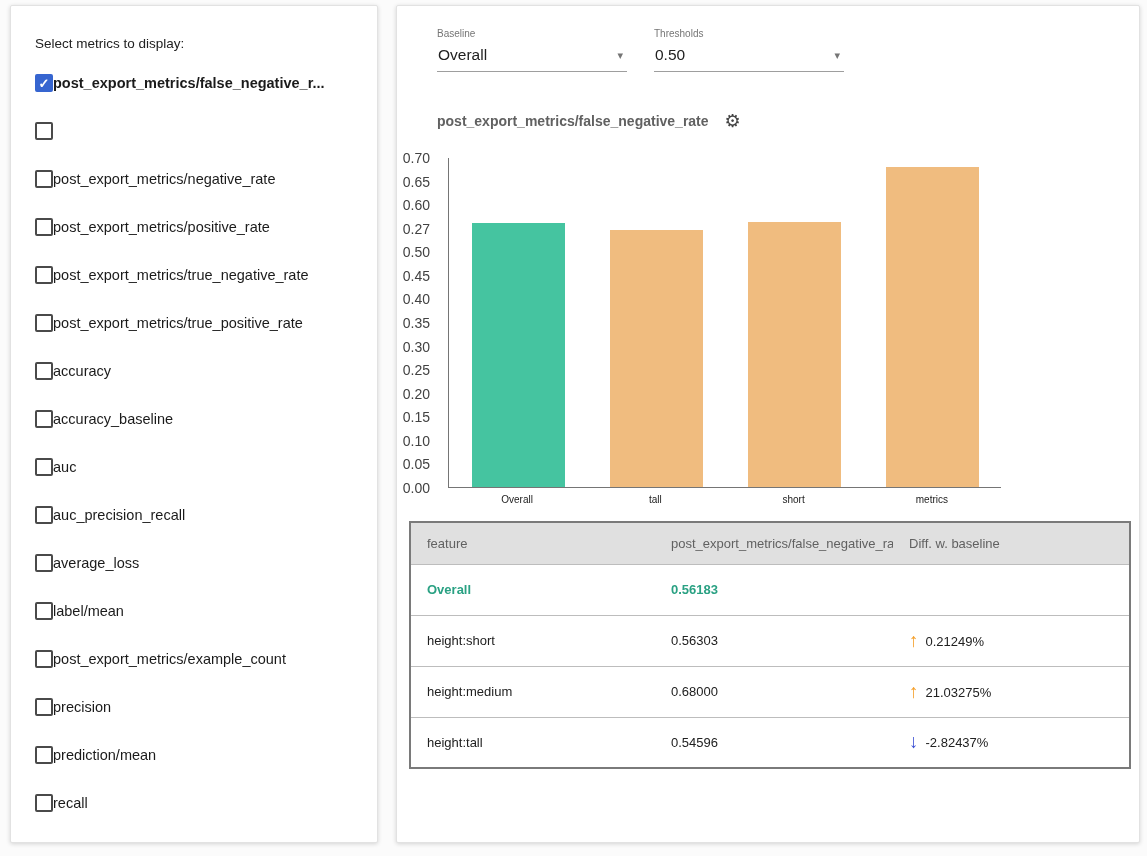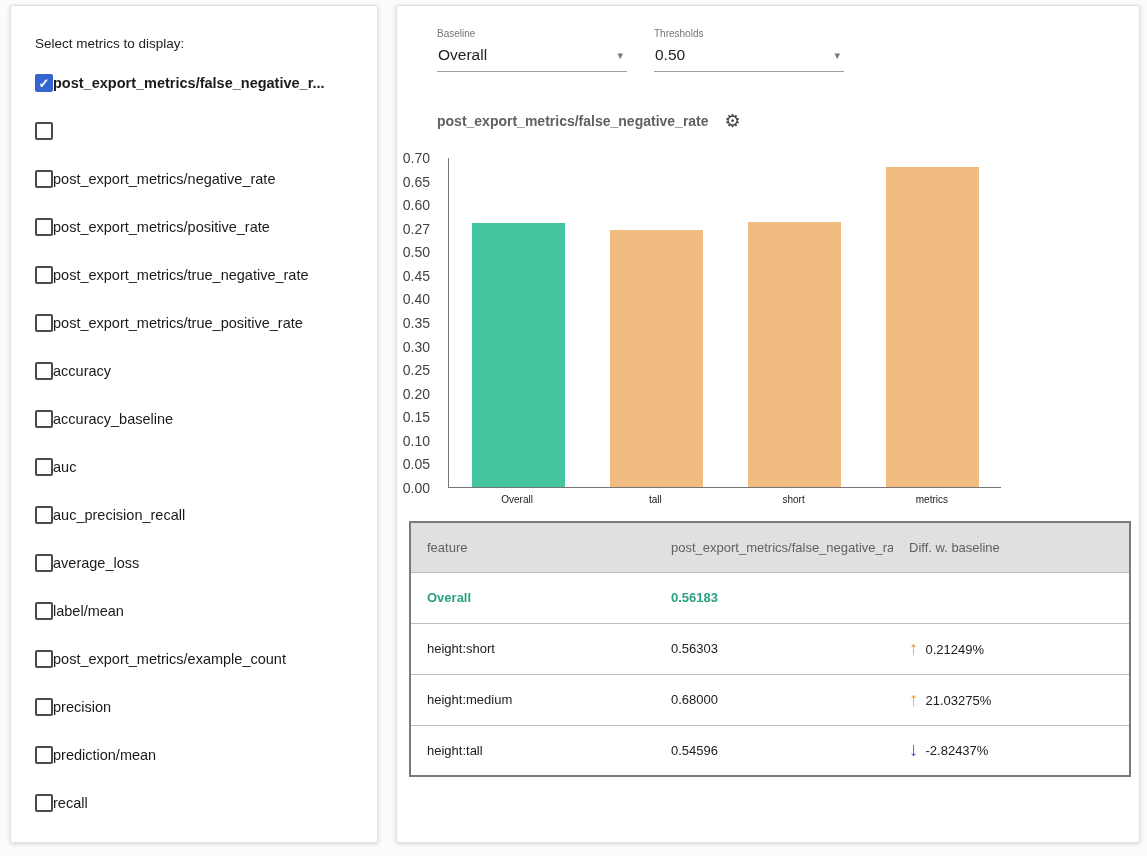--- a/index.html
+++ b/index.html
@@ -67,21 +67,21 @@
   table.metrics {
     position:absolute; left:12px; top:515px; width:720px;
     border-collapse:collapse; border:2px solid #7a7a7a; background:#fff;
     table-layout:fixed;
   }
   table.metrics col.c1 { width:245px; }
   table.metrics col.c2 { width:238px; }
   table.metrics col.c3 { width:237px; }
   table.metrics th {
     background:#e0e0e0; color:#616161; font-weight:normal; font-size:13px;
-    text-align:left; height:50px; padding-left:16px;
+    text-align:left; height:42px; padding-left:16px;
     white-space:nowrap; overflow:hidden;
   }
   table.metrics td {
     font-size:13px; height:51px; padding-left:16px;
     border-top:1px solid #bdbdbd; color:#212121; background:#fff;
   }
   tr.highlight td:nth-child(1), tr.highlight td:nth-child(2) {
     color:var(--highlight,#2aa183); font-weight:bold;
   }
   .arrow { font-size:19px; vertical-align:middle; margin-right:7px; }

